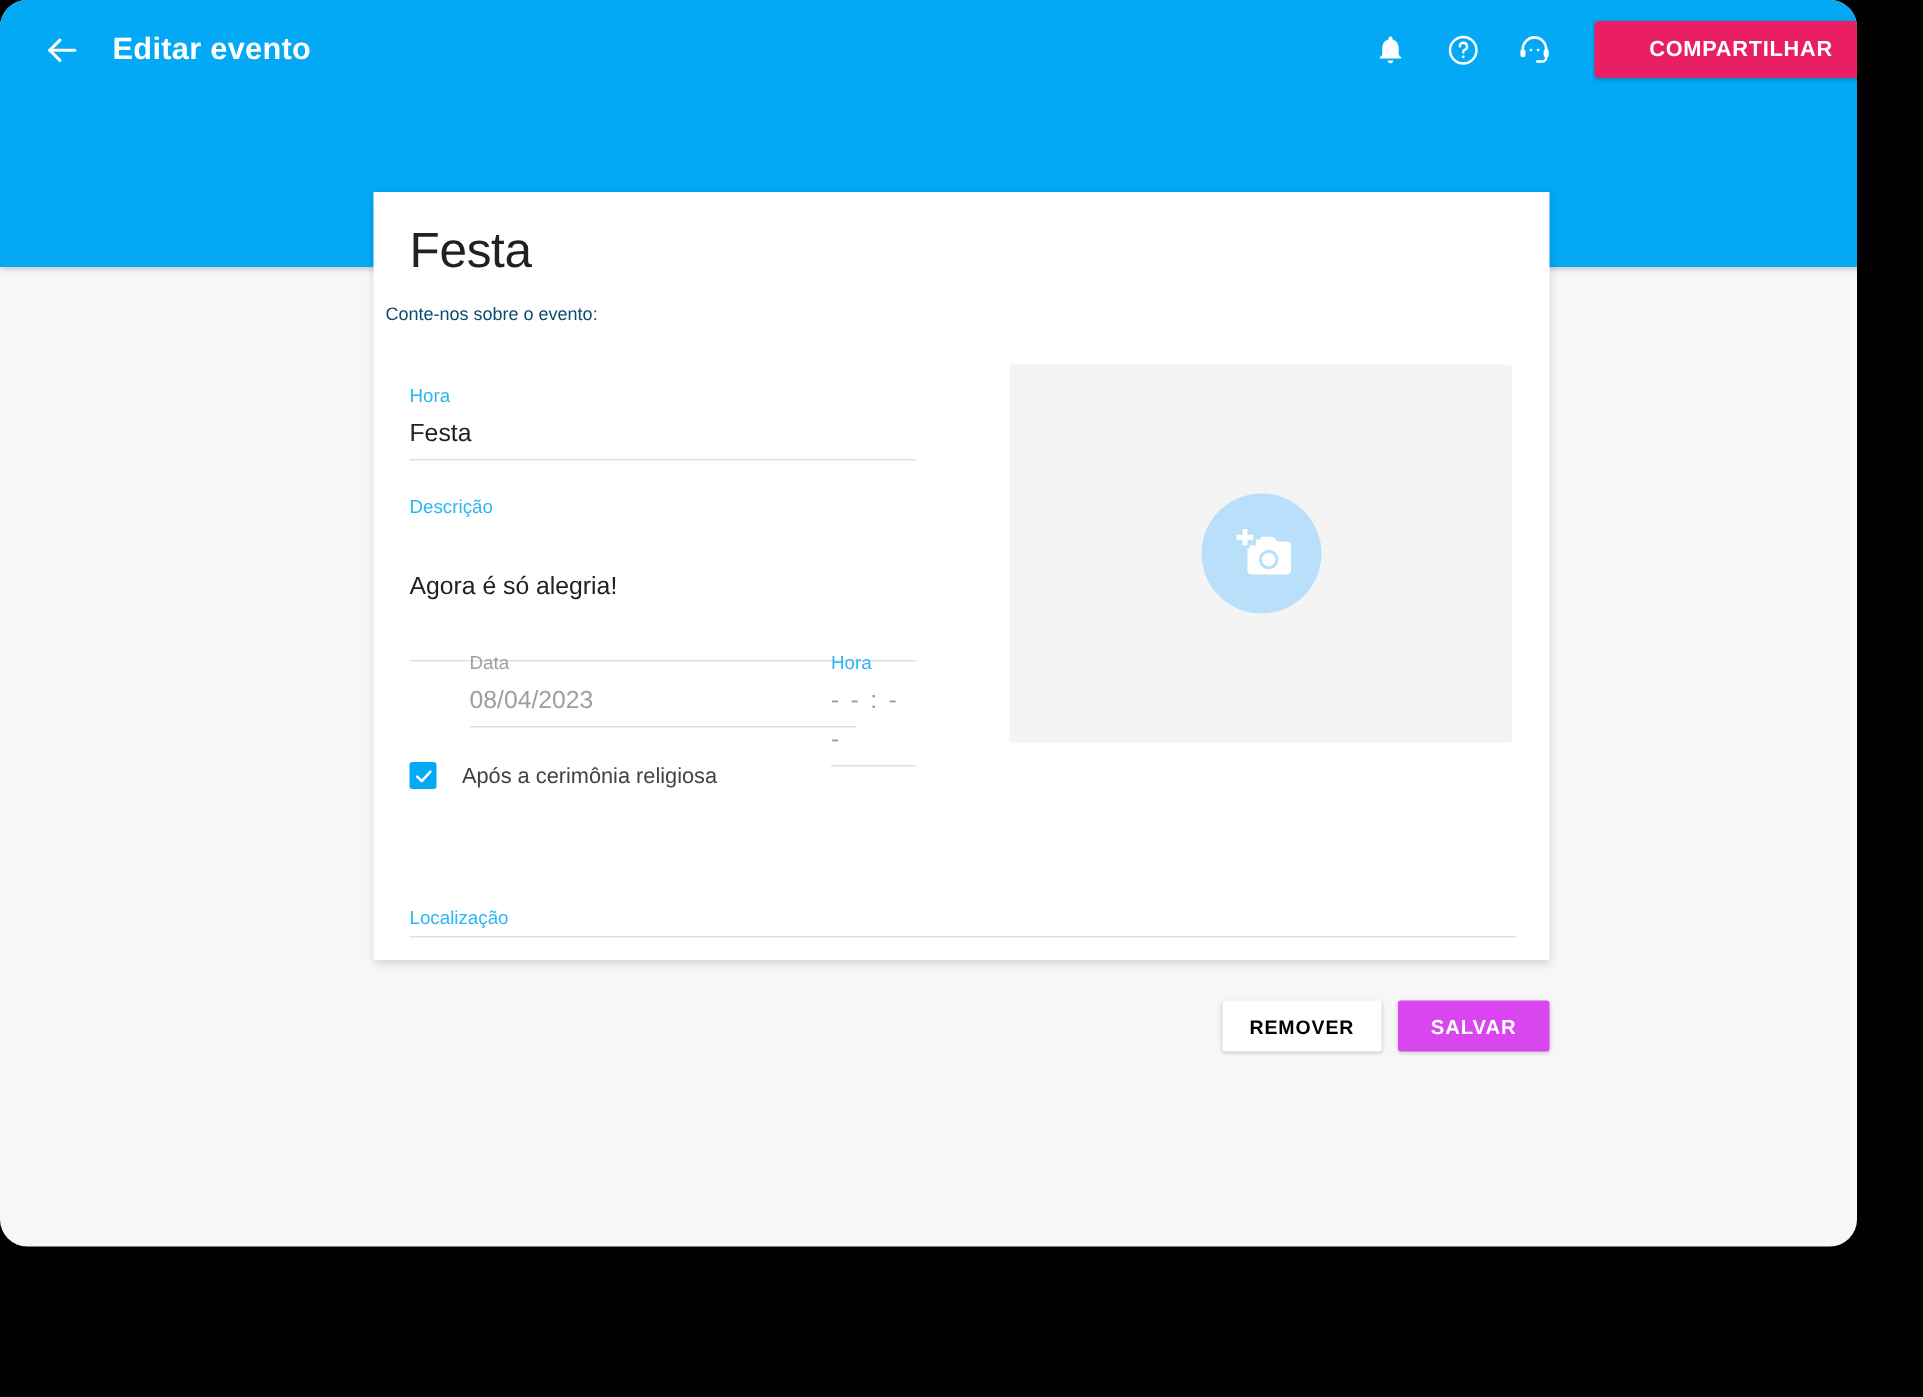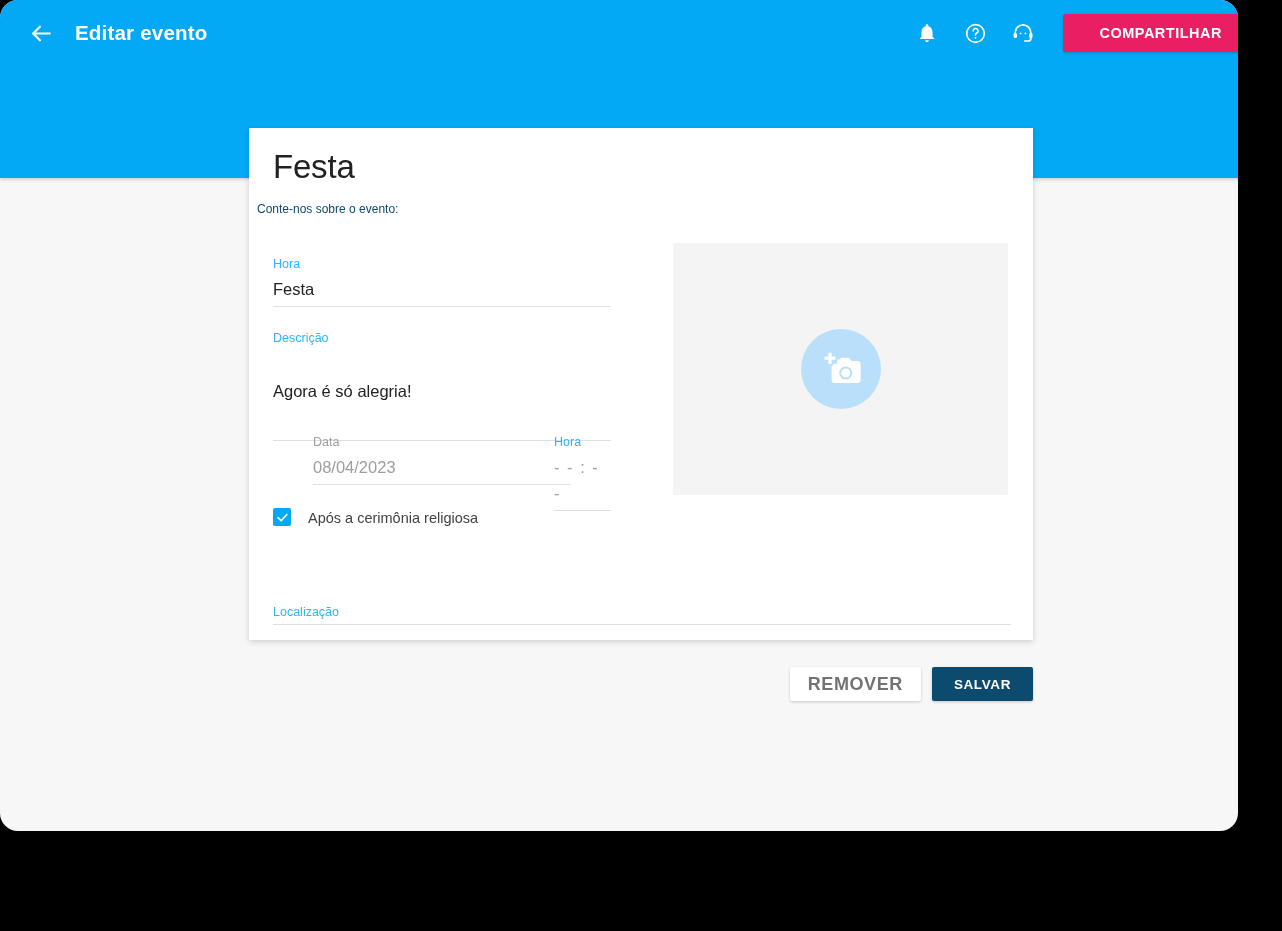--- a/index.html
+++ b/index.html
@@ -221,34 +221,34 @@
     top: 667px;
     width: 784px;
     display: flex;
     justify-content: flex-end;
     gap: 11px;
   }
   #remove-button {
     height: 34px;
     padding: 0 18px;
     background: #ffffff;
-    color: #737373;
+    color: #000000;
     border: none;
     border-radius: 2px;
     font-family: "Liberation Sans", sans-serif;
-    font-size: 18px;
+    font-size: 13px;
     font-weight: bold;
     letter-spacing: 0.6px;
     cursor: pointer;
     box-shadow: 0 1px 3px rgba(0,0,0,0.2);
   }
   #save-button {
     height: 34px;
     padding: 0 22px;
-    background: #0c4a6e;
+    background: #d946ef;
     color: #ffffff;
     border: none;
     border-radius: 2px;
     font-family: "Liberation Sans", sans-serif;
     font-size: 13.5px;
     font-weight: bold;
     letter-spacing: 0.6px;
     cursor: pointer;
     box-shadow: 0 1px 3px rgba(0,0,0,0.2);
   }

